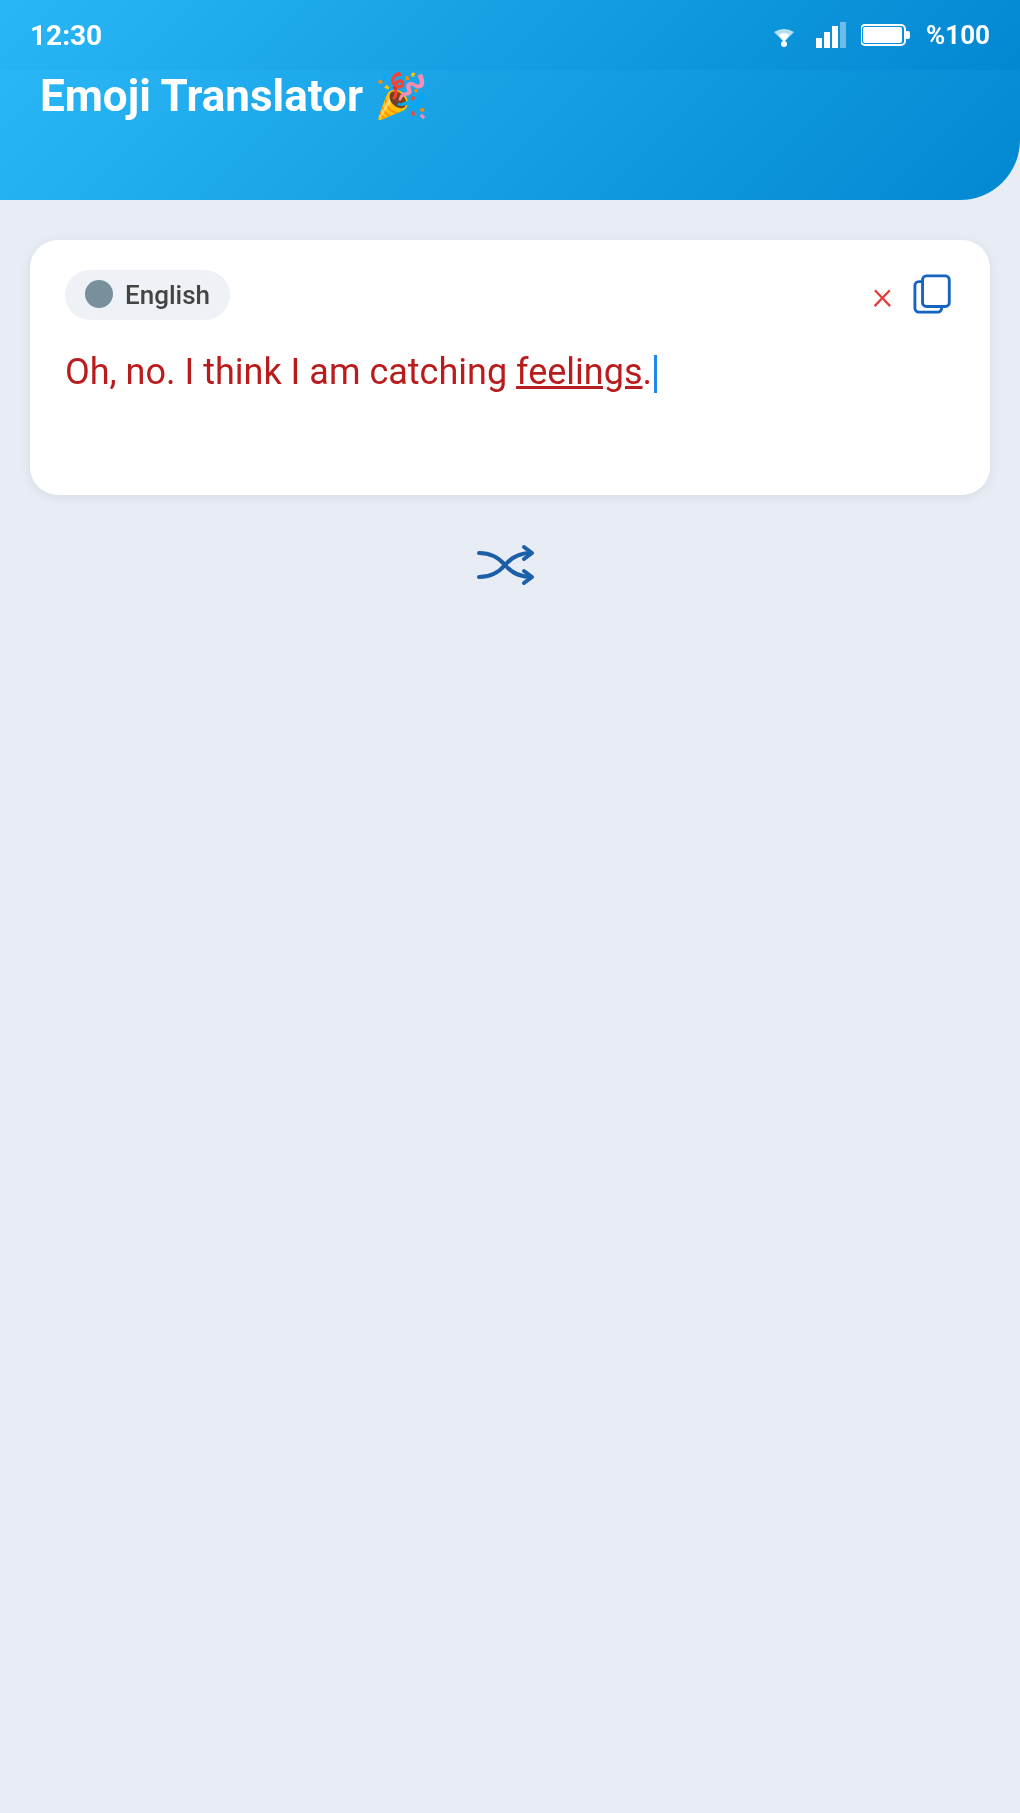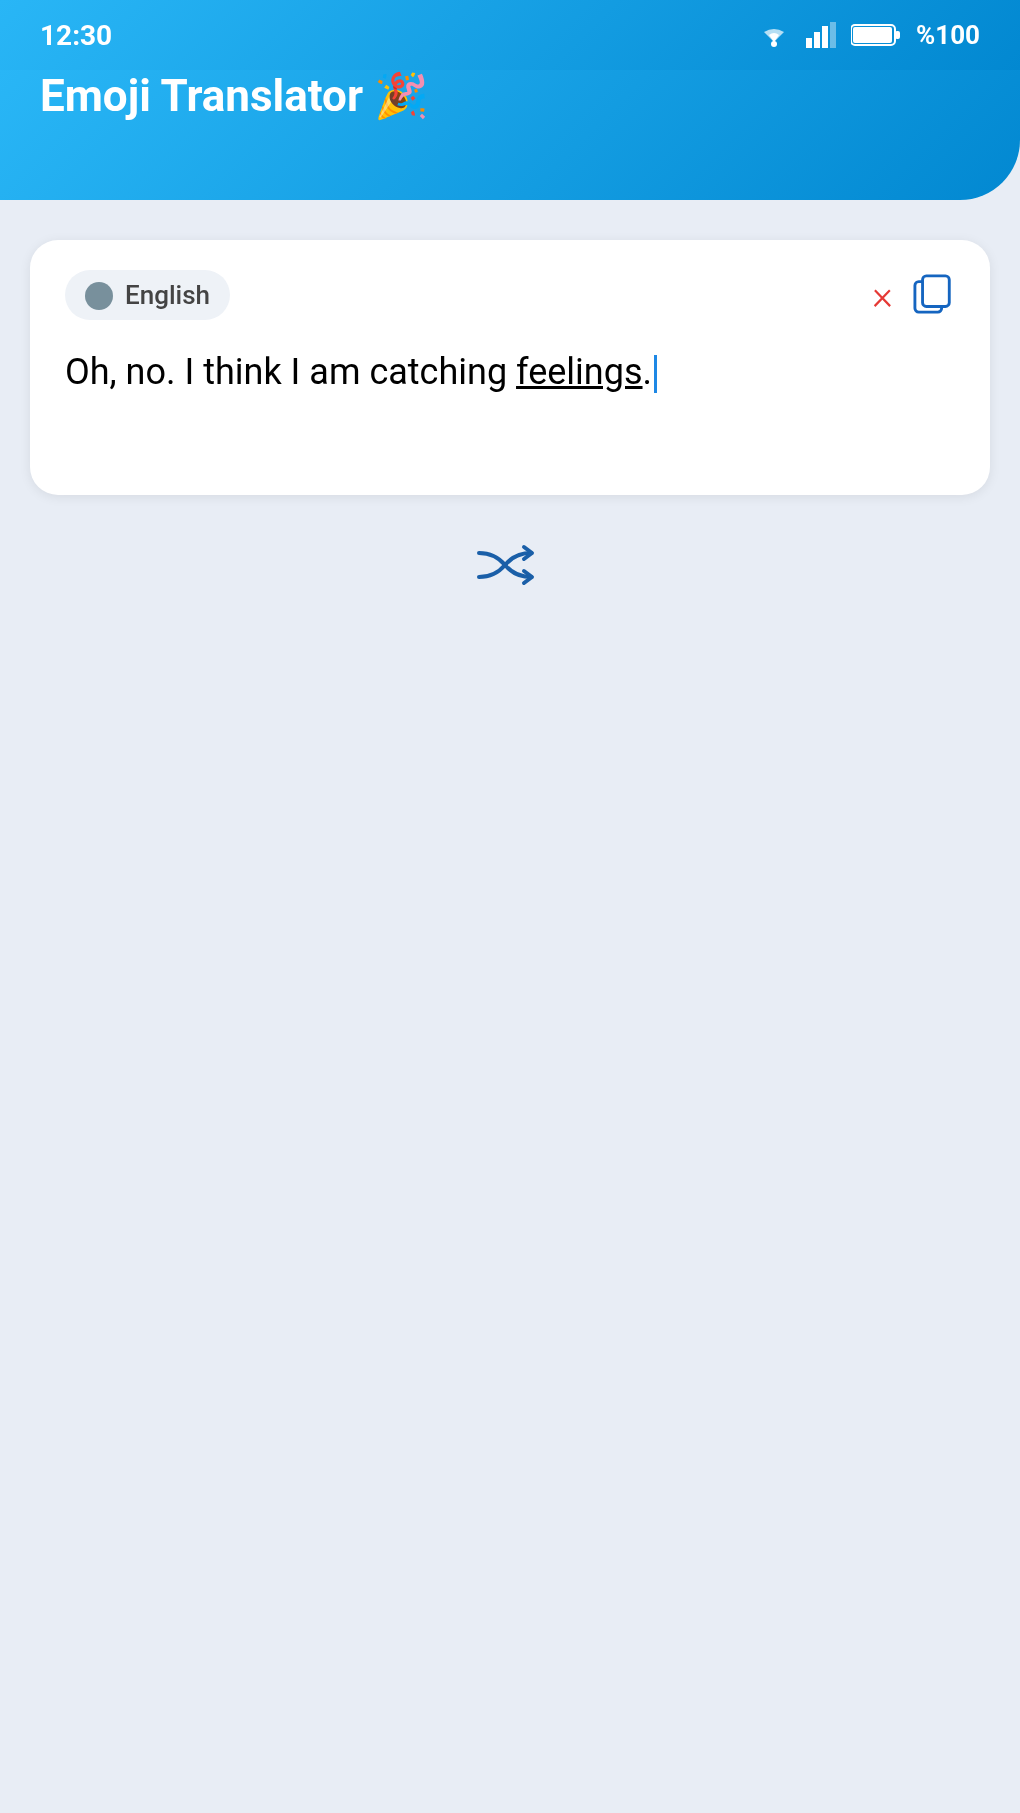--- a/index.html
+++ b/index.html
@@ -13,21 +13,21 @@
       position: relative;
     }
 
     
     .status-bar {
       background: linear-gradient(135deg, #29b6f6 0%, #0288d1 100%);
       height: 70px;
       display: flex;
       align-items: center;
       justify-content: space-between;
-      padding: 0 40px;
+      padding: 0 30px;
     }
 
     .status-time {
       color: white;
       font-size: 28px;
       font-weight: bold;
     }
 
     .status-icons {
       display: flex;
@@ -66,21 +66,21 @@
     .card {
       background: white;
       border-radius: 28px;
       padding: 30px 35px;
       box-shadow: 0 2px 12px rgba(0,0,0,0.08);
     }
 
     
     .lang-badge {
       display: inline-flex;
-      align-items: flex-end;
+      align-items: flex-start;
       gap: 12px;
       background: #eef2f7;
       border-radius: 30px;
       padding: 10px 20px;
     }
 
     .lang-dot {
       width: 28px;
       height: 28px;
       background: #78909c;
@@ -103,21 +103,21 @@
 
     .card-actions {
       display: flex;
       align-items: center;
       gap: 20px;
     }
 
     
     .input-text {
       font-size: 36px;
-      color: #000000;
+      color: #b91c1c;
       line-height: 1.5;
       min-height: 120px;
       position: relative;
     }
 
     .underlined {
       text-decoration: underline;
     }
 
     .cursor {

